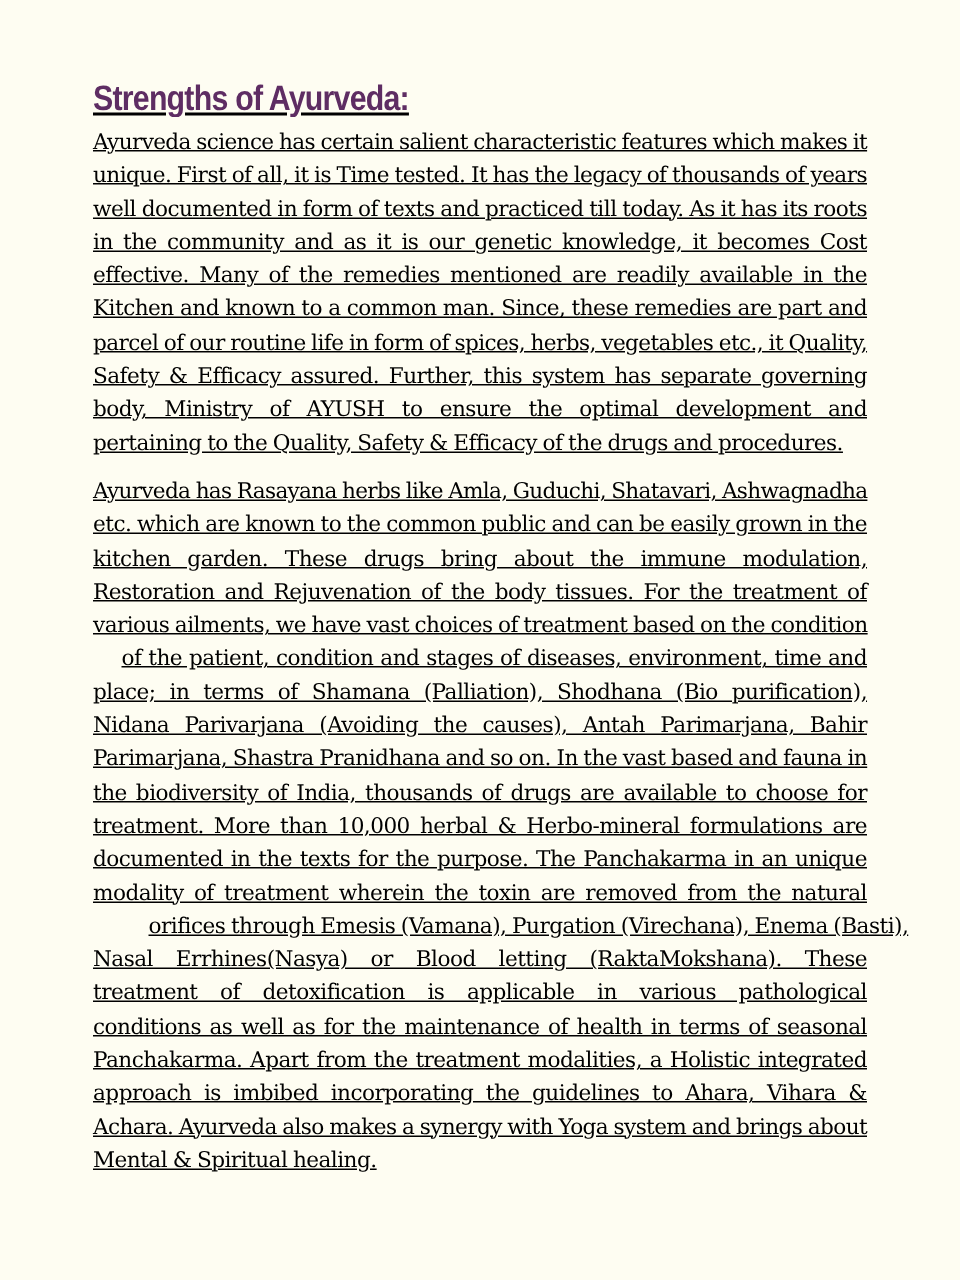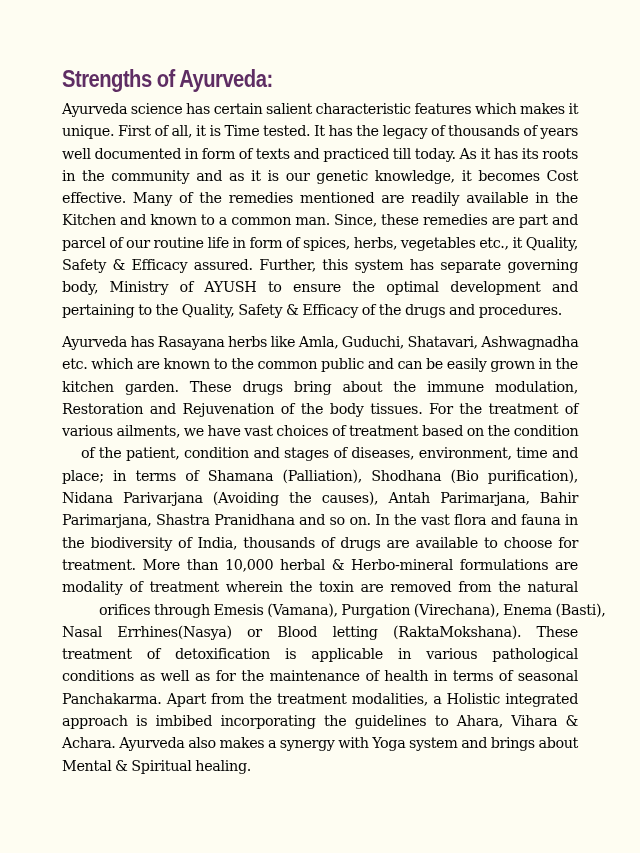--- a/index.html
+++ b/index.html
@@ -9,22 +9,23 @@
     body {
       width: 640px;
       height: 853px;
       background: #fefdf2;
       overflow: hidden;
       position: relative;
     }
     .page {
       position: absolute;
       left: 62px;
-      top: 64px;
+      top: 50px;
       width: 516px;
+      text-decoration: underline;
     }
     .heading {
       font-family: "Liberation Sans", sans-serif;
       font-weight: bold;
       font-size: 23.5px;
       color: #5e2d63;
       letter-spacing: -0.6px;
       margin: 0 0 4px 0;
       transform: scaleX(0.86);
       transform-origin: left center;
@@ -75,23 +76,24 @@
     </p>
   <p class="para">
       <span class="line" style="display: block; letter-spacing: -0.464286px;">Ayurveda has Rasayana herbs like Amla, Guduchi, Shatavari, Ashwagnadha</span>
       <span class="line" style="display: block;">etc. which are known to the common public and can be easily grown in the</span>
       <span class="line" style="display: block;">kitchen garden. These drugs bring about the immune modulation,</span>
       <span class="line" style="display: block;">Restoration and Rejuvenation of the body tissues.  For the treatment of</span>
       <span class="line" style="display: block; letter-spacing: -0.377027px;">various ailments, we have vast choices of treatment based on the condition</span>
       <span class="line" style="display: block; margin-left: 19px;">of the patient, condition and stages of diseases, environment, time and</span>
       <span class="line" style="display: block;">place; in terms of Shamana (Palliation), Shodhana (Bio purification),</span>
       <span class="line" style="display: block;">Nidana Parivarjana (Avoiding the causes), Antah Parimarjana, Bahir</span>
-      <span class="line" style="display: block;">Parimarjana, Shastra Pranidhana and so on. In the vast flora and fauna in</span>
+      <span class="line" style="display: block;">Parimarjana, Shastra Pranidhana and so on. In the vast based and fauna in</span>
       <span class="line" style="display: block;">the biodiversity of India, thousands of drugs are available to choose for</span>
       <span class="line" style="display: block;">treatment. More than 10,000 herbal &amp; Herbo-mineral formulations are</span>
+      <span class="line" style="display: block;">documented in the texts for the purpose. The Panchakarma in an unique</span>
       <span class="line" style="display: block;">modality of treatment wherein the toxin are removed from the natural</span>
       <span class="line" style="display: block; margin-left: 37px;">orifices through Emesis (Vamana), Purgation (Virechana), Enema (Basti),</span>
       <span class="line" style="display: block;">Nasal Errhines(Nasya) or Blood letting (RaktaMokshana). These</span>
       <span class="line" style="display: block;">treatment of detoxification is applicable in various pathological</span>
       <span class="line" style="display: block;">conditions as well as for the maintenance of health in terms of seasonal</span>
       <span class="line" style="display: block;">Panchakarma. Apart from the treatment modalities, a Holistic integrated</span>
       <span class="line" style="display: block;">approach is imbibed incorporating the guidelines to Ahara, Vihara &amp;</span>
       <span class="line" style="display: block; letter-spacing: -0.406338px;">Achara. Ayurveda also makes a synergy with Yoga system and brings about</span>
       <span class="line last" style="display: block;">Mental &amp; Spiritual healing.</span>
     </p>

